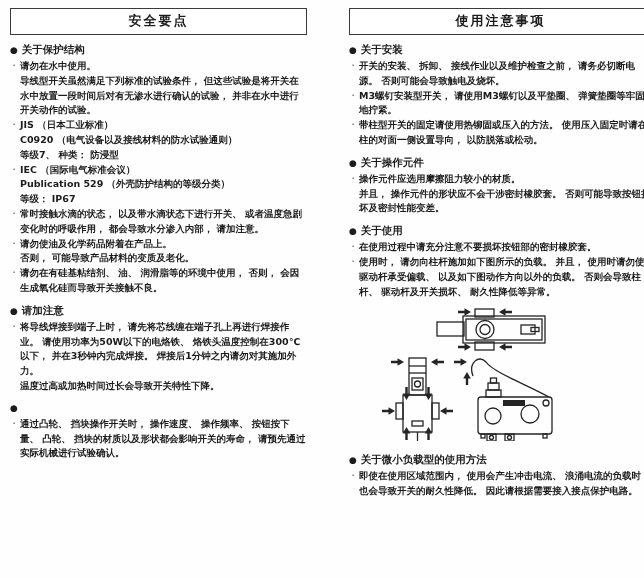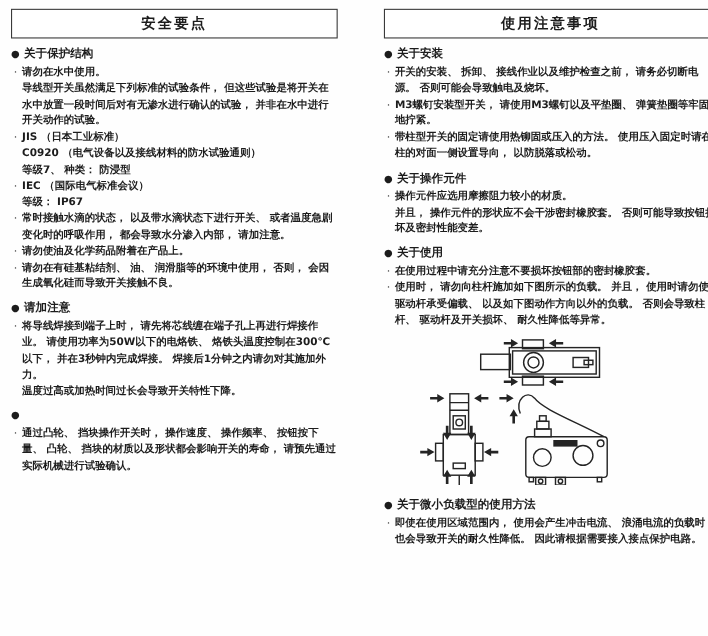--- a/index.html
+++ b/index.html
@@ -54,33 +54,35 @@
             <div class="txt">
               <div>JIS （日本工业标准）</div>
               <div>C0920 （电气设备以及接线材料的防水试验通则）</div>
               <div>等级7、 种类： 防浸型</div>
             </div>
           </div>
           <div class="bullet">
             <span class="mark">・</span>
             <div class="txt">
               <div>IEC （国际电气标准会议）</div>
+              <div>Publication 529 （外壳防护结构的等级分类）</div>
               <div>等级： IP67</div>
             </div>
           </div>
           <div class="bullet">
             <span class="mark">・</span>
             <div class="txt">
               <div>常时接触水滴的状态， 以及带水滴状态下进行开关、 或者温度急剧变化时的呼吸作用， 都会导致水分渗入内部， 请加注意。</div>
             </div>
           </div>
           <div class="bullet">
             <span class="mark">・</span>
             <div class="txt">
               <div>请勿使油及化学药品附着在产品上。</div>
+              <div>否则， 可能导致产品材料的变质及老化。</div>
             </div>
           </div>
           <div class="bullet">
             <span class="mark">・</span>
             <div class="txt">
               <div>请勿在有硅基粘结剂、 油、 润滑脂等的环境中使用， 否则， 会因生成氧化硅而导致开关接触不良。</div>
             </div>
           </div>
         </div>
         <div class="section">

